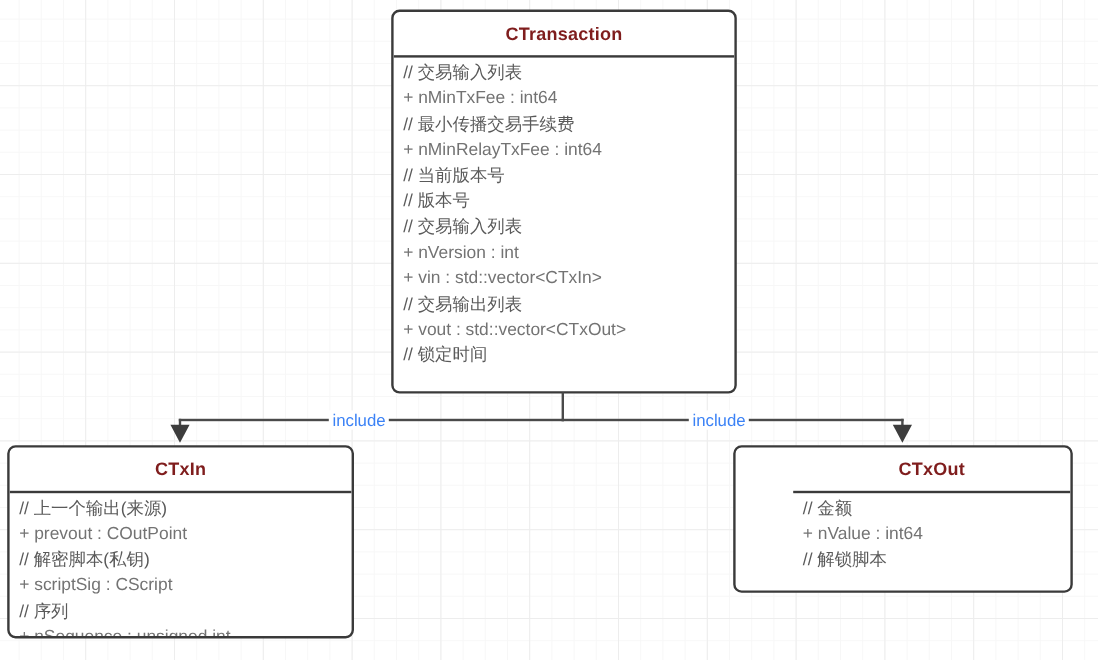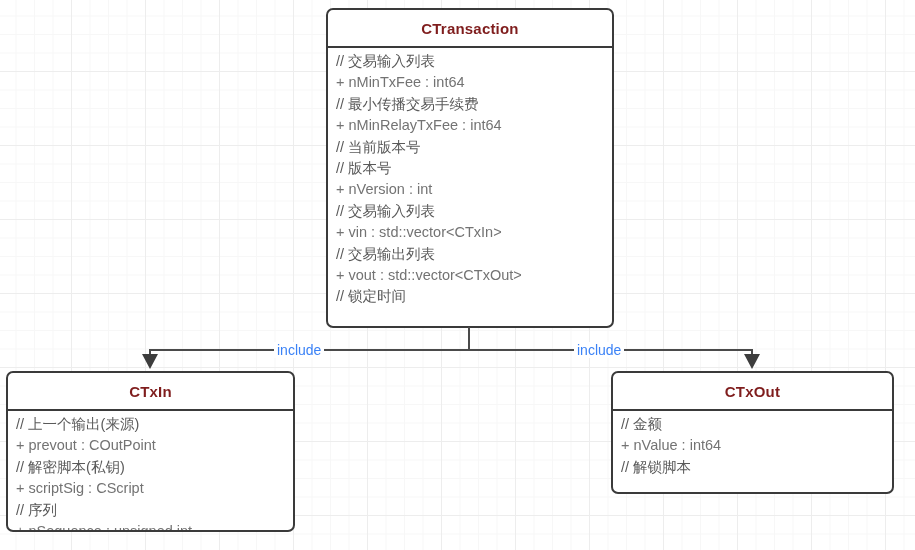--- a/index.html
+++ b/index.html
@@ -85,20 +85,21 @@
     width: 289px;
     height: 161px;
   }
   #class-ctxin .uml-title { height: 38px; }
 
   #class-ctxout {
     left: 611px;
     top: 371px;
     width: 283px;
     height: 123px;
+    padding-left: 48px;
   }
   #class-ctxout .uml-title { height: 38px; }
 
   
   .conn-line {
     position: absolute;
     background: #4a4a4a;
   }
   .conn-h { height: 2px; }
   .conn-v { width: 2px; }
@@ -129,22 +130,22 @@
 
   <div class="uml-class" id="class-ctransaction">
     <div class="uml-title">CTransaction</div>
     <div class="uml-body">
       <div class="uml-row comment">// 交易输入列表</div>
       <div class="uml-row">+ nMinTxFee : int64</div>
       <div class="uml-row comment">// 最小传播交易手续费</div>
       <div class="uml-row">+ nMinRelayTxFee : int64</div>
       <div class="uml-row comment">// 当前版本号</div>
       <div class="uml-row comment">//  版本号</div>
+      <div class="uml-row comment">// 交易输入列表</div>
       <div class="uml-row">+ nVersion : int</div>
-      <div class="uml-row comment">// 交易输入列表</div>
       <div class="uml-row">+ vin : std::vector&lt;CTxIn&gt;</div>
       <div class="uml-row comment">// 交易输出列表</div>
       <div class="uml-row">+ vout : std::vector&lt;CTxOut&gt;</div>
       <div class="uml-row comment">// 锁定时间</div>
 
     </div>
   </div>
 
   <div class="uml-class" id="class-ctxin">
     <div class="uml-title">CTxIn</div>

